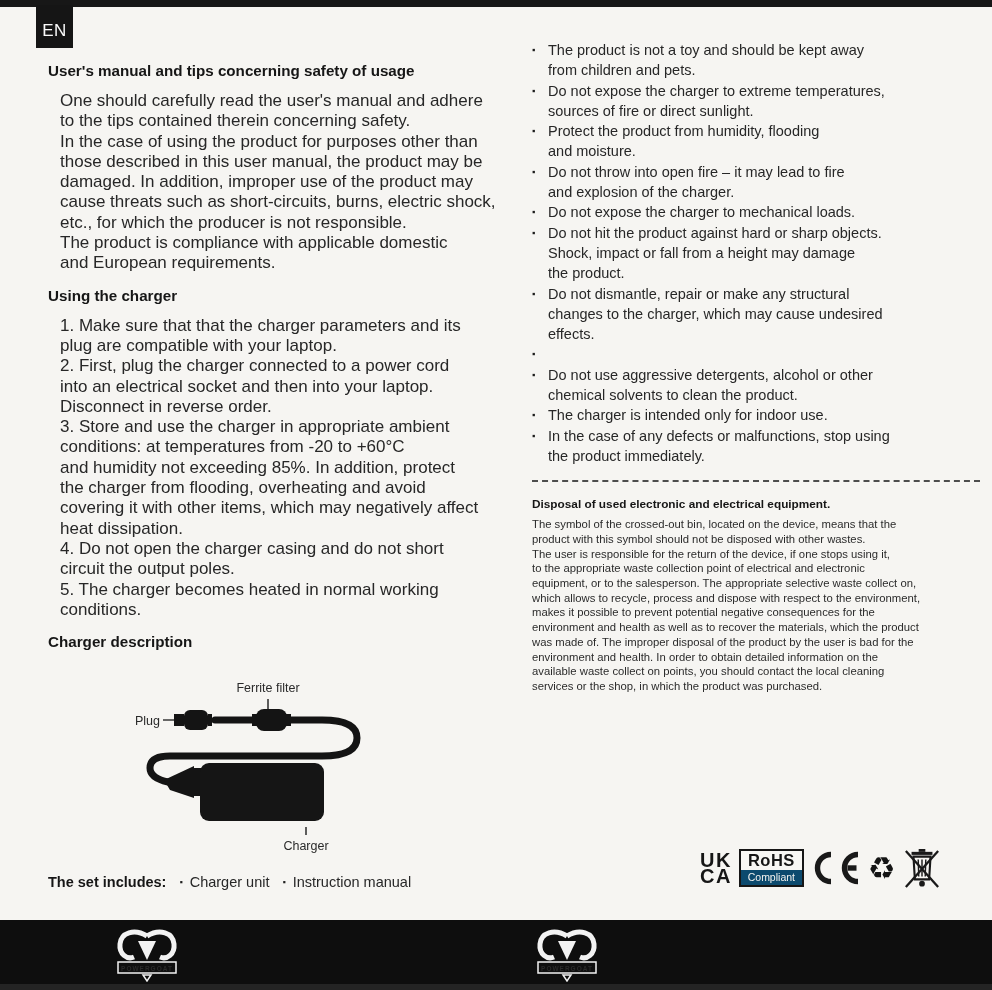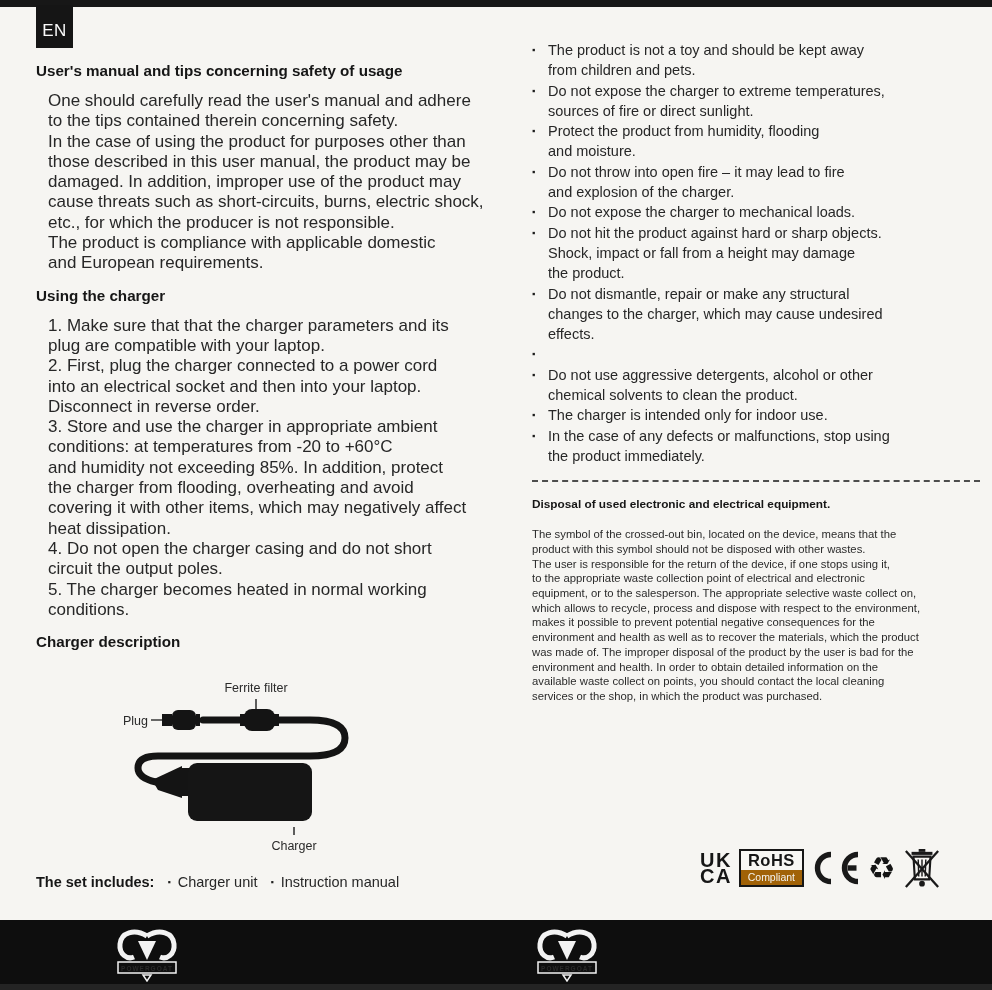--- a/index.html
+++ b/index.html
@@ -7,42 +7,42 @@
     width:992px;height:990px;position:relative;overflow:hidden;
     background:#f6f5f2;color:#272727;
     font-family:"Liberation Sans",sans-serif;
   }
   .topbar{position:absolute;left:0;top:0;width:100%;height:7px;background:#171717}
   .en-badge{
     position:absolute;left:36px;top:5px;width:37px;height:43px;background:#151515;
     color:#fafafa;font-weight:normal;font-size:17px;display:flex;align-items:flex-end;
     justify-content:center;padding-bottom:7px;box-sizing:border-box;letter-spacing:.5px;
   }
-  .col-left{position:absolute;left:36px;top:62px;width:462px}
+  .col-left{position:absolute;left:48px;top:62px;width:462px}
   .col-right{position:absolute;left:532px;top:40px;width:452px}
   .sec-h{font-size:15.2px;font-weight:bold;color:#161616;margin:0 0 10px 0}
   .mt{margin-top:13px}
   .body-text{font-size:17px;line-height:20.3px;white-space:pre-line;margin:12px}
   ul.bullets{list-style:none;margin:0;padding:0}
   li.bullet{display:flex;font-size:14.5px;line-height:20.3px}
   .bm{width:16px;flex:none;font-size:9.5px;line-height:20.3px;color:#1d1d1d}
   .bt{white-space:pre-line}
   .dash-sep{border:none;border-top:2px dashed #4d4d4d;margin:14px 0 0 0;width:448px}
   .disp-h{font-size:11.8px;font-weight:bold;color:#161616;margin:15px 0 0 0}
-  .disp-b{font-size:11.3px;line-height:14.7px;white-space:pre-line;margin:16px 0 0 0;color:#2b2b2b}
+  .disp-b{font-size:11.3px;line-height:14.7px;white-space:pre-line;margin:6px 0 0 0;color:#2b2b2b}
   .diagram{margin:26px 0 0 62px;display:block}
   svg text{font-family:"Liberation Sans",sans-serif;fill:#2a2a2a}
   .includes{margin-top:16px;font-size:14.5px}
   .includes .lbl{font-weight:bold;color:#161616}
   .si-sq{font-size:9px;margin:0 7px 0 13px;vertical-align:2px;color:#1d1d1d}
   .marks{position:absolute;left:700px;top:845px;display:flex;align-items:center;gap:7px}
   .ukca{font-weight:800;font-size:20px;line-height:16.5px;letter-spacing:1.5px;color:#161616}
   .rohs{border:2.5px solid #161616;text-align:center;background:#f8f7f4}
   .rohs-t{font-size:16.5px;font-weight:bold;padding:0 7px;letter-spacing:.5px;color:#161616}
-  .rohs-b{background:#a16207;color:#f4f3f0;font-size:10.5px;padding:1px 5px 2px}
+  .rohs-b{background:#0c4a6e;color:#f4f3f0;font-size:10.5px;padding:1px 5px 2px}
   .recycle{font-size:31px;color:#141414;line-height:1}
   .footbar{position:absolute;left:0;top:920px;width:100%;height:64px;background:#0e0e0e}
   .footedge{position:absolute;left:0;top:984px;width:100%;height:6px;background:#242424}
   .logo{position:absolute;top:926px}
   .logo1{left:114px}
   .logo2{left:534px}
 </style>
 </head>
 <body>
 

